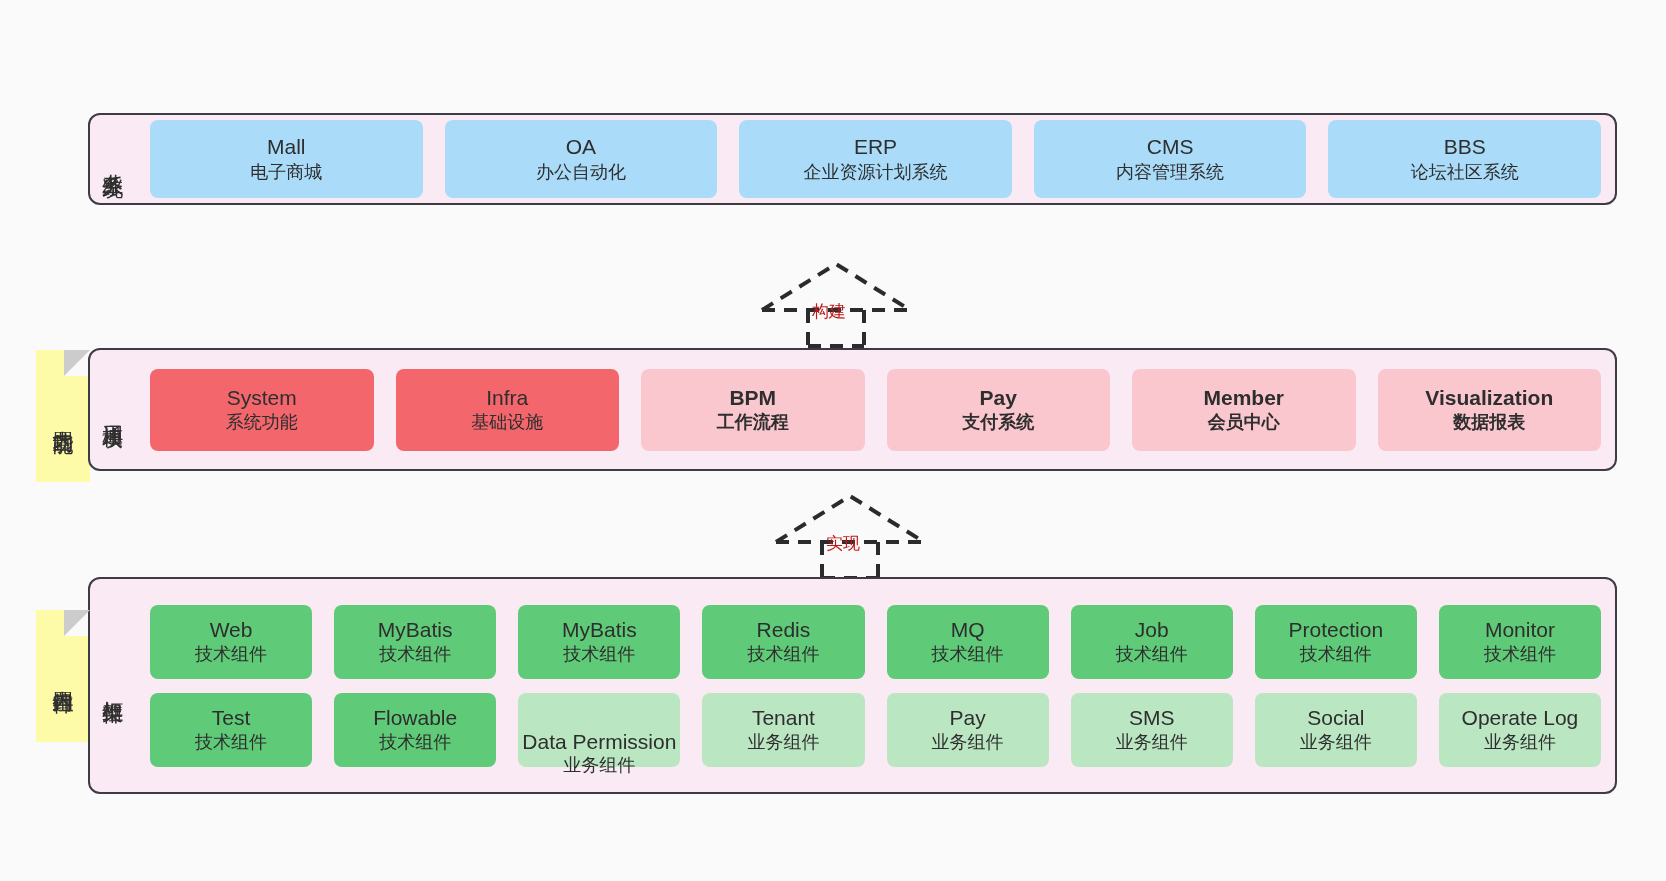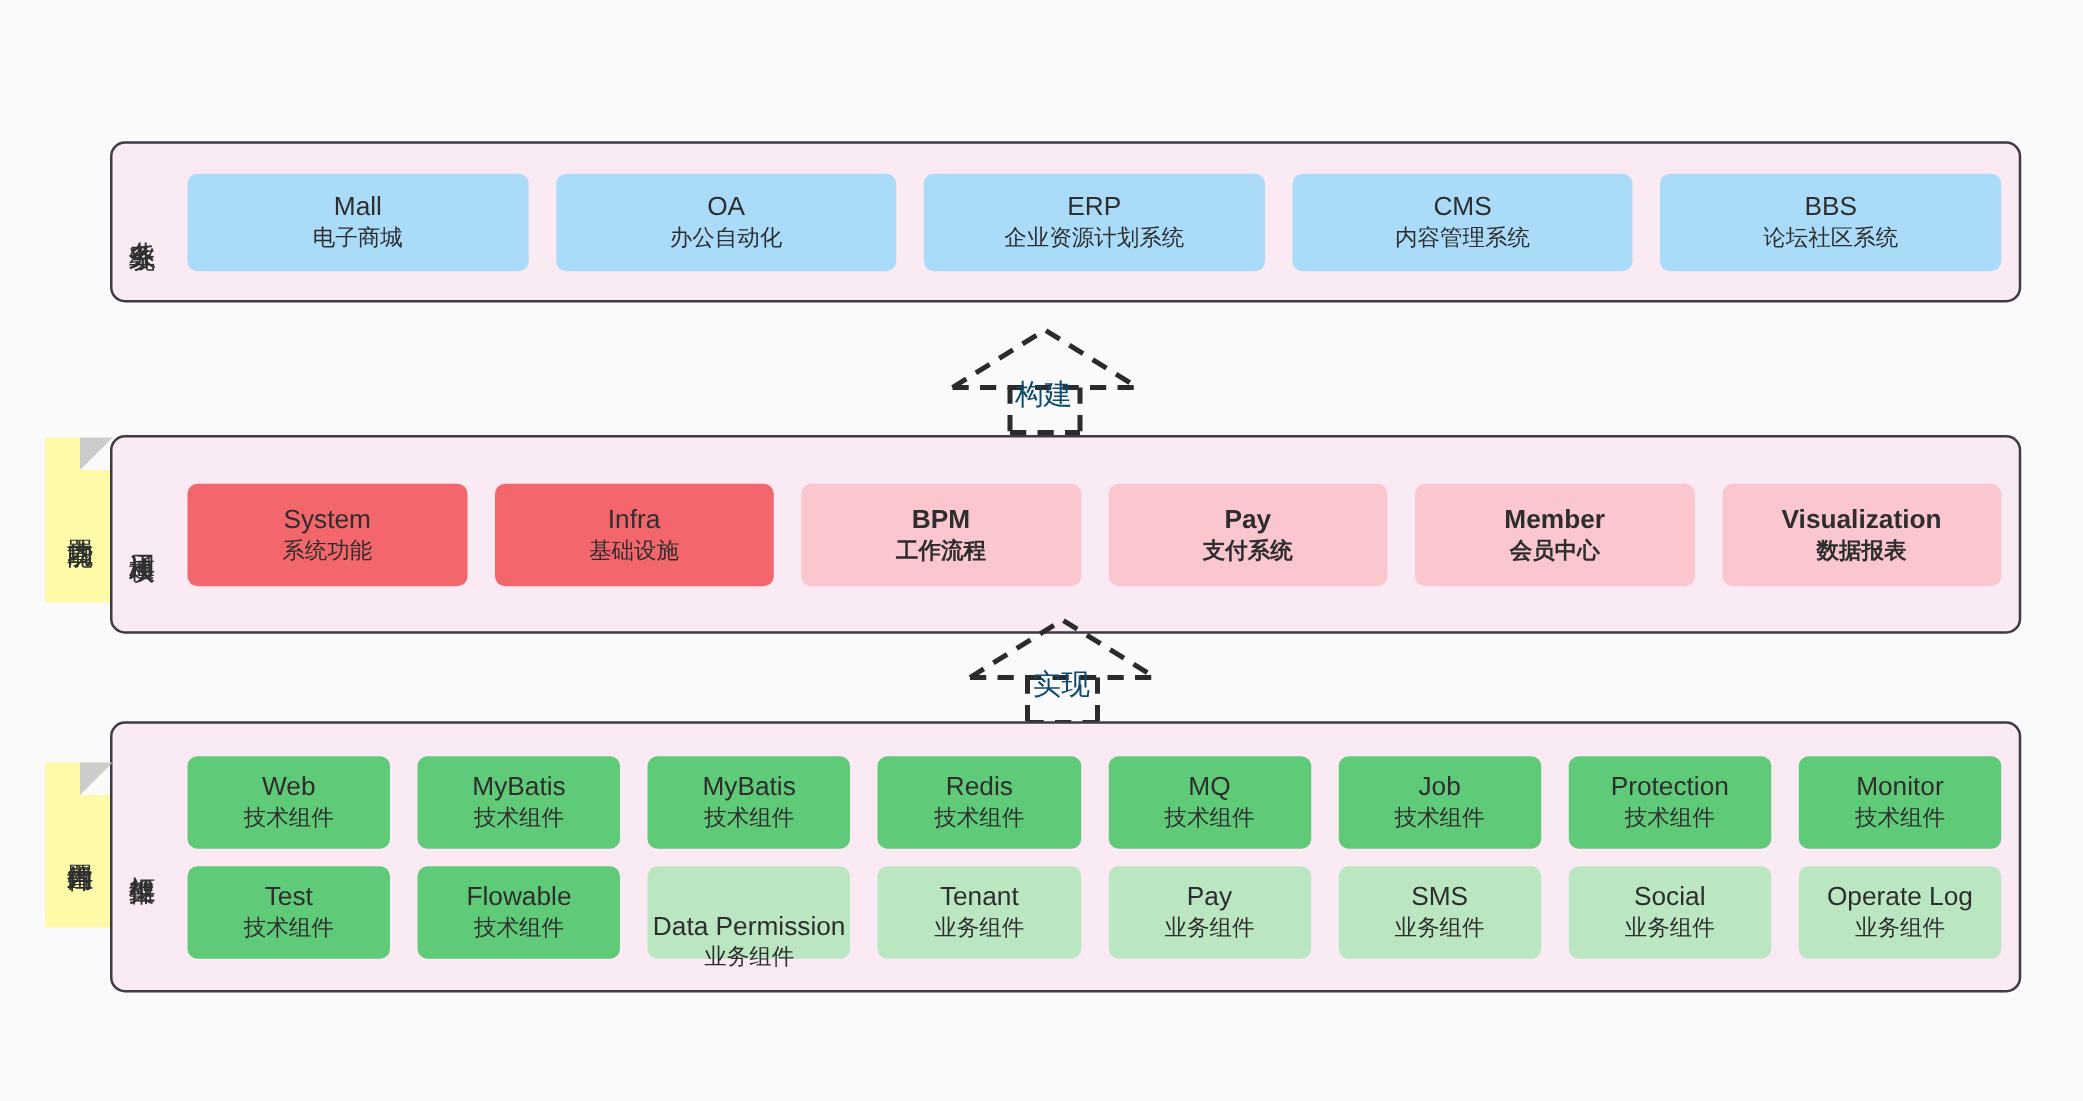--- a/index.html
+++ b/index.html
@@ -136,32 +136,32 @@
     z-index: 2;
   }
 
   
   .arrow {
     position: absolute;
   }
   .arrow svg { display: block; }
   .arrow-label {
     position: absolute;
-    font-size: 23px;
-    color: #0c4a6e;
+    font-size: 17px;
+    color: #b91c1c;
     background: transparent;
     white-space: nowrap;
   }
 </style>
 </head>
 <body>
 
 <div class="canvas">
 
-  <div class="layer" style="left:88px; top:113px; width:1529px; height:129px;">
+  <div class="layer" style="left:88px; top:113px; width:1529px; height:92px;">
     <div class="layer-title">业务系统</div>
     <div class="layer-body">
       <div class="row">
         <div class="card blue h-biz">
           <span class="en">Mall</span>
           <span class="cn">电子商城</span>
         </div>
         <div class="card blue h-biz">
           <span class="en">OA</span>
           <span class="cn">办公自动化</span>
@@ -193,21 +193,21 @@
       <line x1="52" y1="88" x2="108" y2="88" stroke="#2b2b2b" stroke-width="4" stroke-dasharray="13,9"></line>
     </svg>
     <span class="arrow-label" style="left:56px; top:42px;">构建</span>
   </div>
 
   <div class="note" style="left:36px; top:350px; height:132px;">
     <span class="fold"></span>
     <span>内置功能</span>
   </div>
 
-  <div class="layer" style="left:88px; top:348px; width:1529px; height:159px;">
+  <div class="layer" style="left:88px; top:348px; width:1529px; height:123px;">
     <div class="layer-title">通用模块</div>
     <div class="layer-body">
       <div class="row">
         <div class="card red h-mod">
           <span class="en">System</span>
           <span class="cn">系统功能</span>
         </div>
         <div class="card red h-mod">
           <span class="en">Infra</span>
           <span class="cn">基础设施</span>

